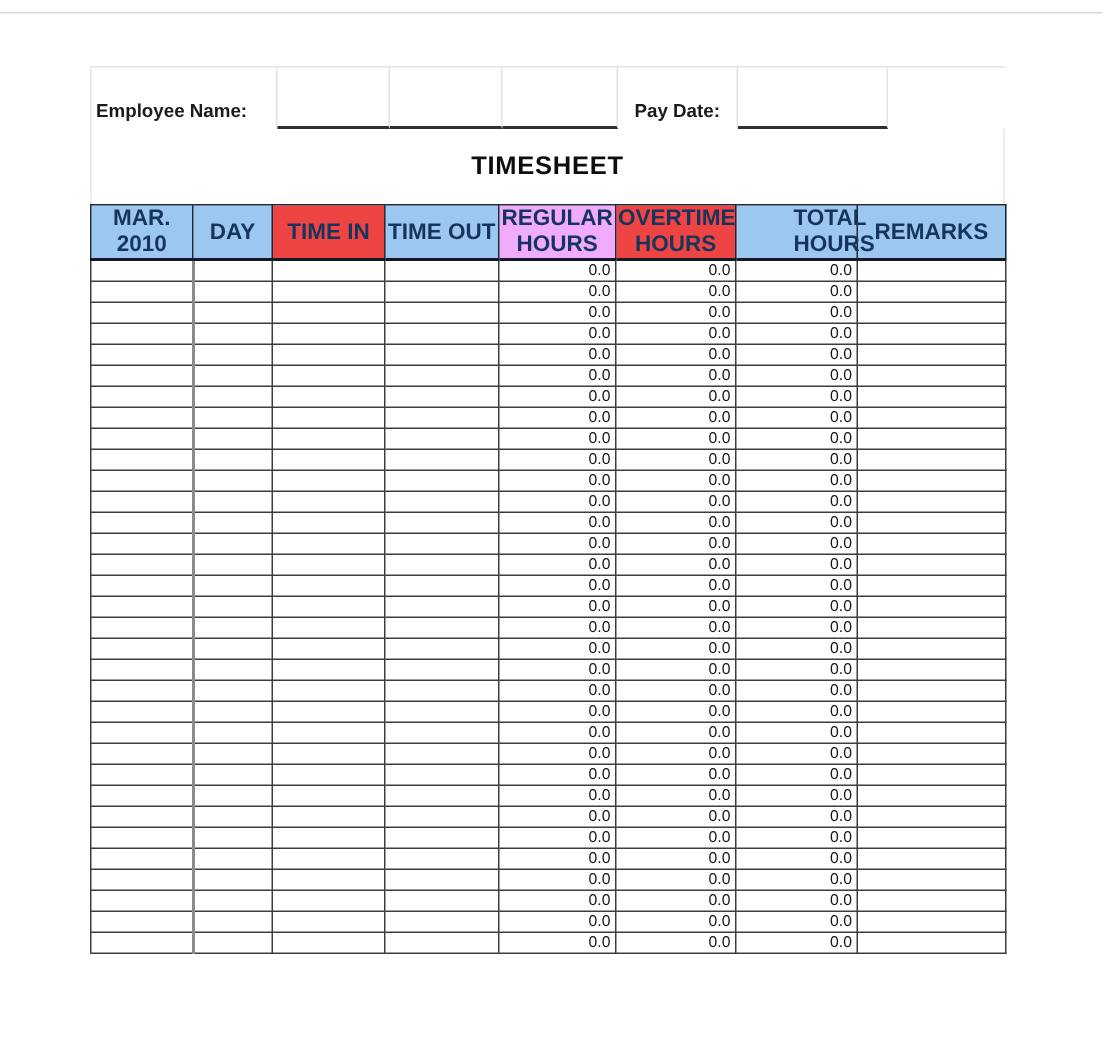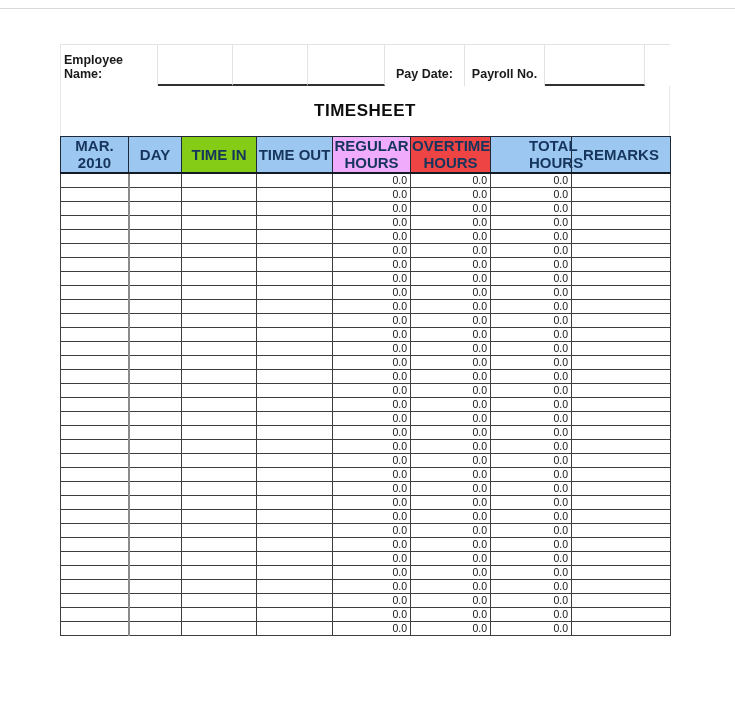--- a/index.html
+++ b/index.html
@@ -34,21 +34,21 @@
   }
   .info-cell:first-child { border-left: 1px solid #e6e6e6; }
   .label-cell {
     font-weight: bold;
     font-size: 12.5px;
     color: #1a1a1a;
   }
   .label-left { padding-left: 3px; }
   .label-center { justify-content: center; }
   .input-cell { border-bottom: 2px solid #2f2f2f; }
-  .w1 { width: 98px; } .w2 { width: 75px; } .w3 { width: 75px; }
+  .w1 { width: 125px; } .w2 { width: 75px; } .w3 { width: 75px; }
   .w4 { width: 77px; } .w5 { width: 80px; } .w6 { width: 80px; }
   .w7 { width: 100px; }
   
   .title-row {
     height: 50px;
     border-left: 1px solid #e6e6e6;
     border-right: 1px solid #e6e6e6;
     display: flex; align-items: center; justify-content: center;
   }
   .title-text {
@@ -97,23 +97,20 @@
 
   <div class="info-row">
     <div class="info-cell label-cell label-left w1">
       <span>Employee Name:</span>
     </div>
     <div class="info-cell input-cell w2"></div>
     <div class="info-cell input-cell w3"></div>
     <div class="info-cell input-cell w4"></div>
     <div class="info-cell label-cell label-center w5">
       <span>Pay Date:</span>
-    </div>
-    <div class="info-cell label-cell label-center w6">
-      <span>Payroll No.</span>
     </div>
     <div class="info-cell input-cell w7"></div>
   </div>
 
   <div class="title-row">
     <span class="title-text">TIMESHEET</span>
   </div>
 
   <table class="timesheet">
     <colgroup>
@@ -123,21 +120,21 @@
         <col style="width:76px">
       <col style="width:78px">
         <col style="width:80px">
         <col style="width:81px">
         <col style="width:99px">
     </colgroup>
     <thead>
       <tr>
         <th style="background: rgb(156, 199, 241); color: rgb(22, 53, 92);">MAR. 2010</th>
         <th style="background: rgb(156, 199, 241); color: rgb(22, 53, 92);">DAY</th>
-        <th style="background: #84cc16; color: rgb(22, 53, 92);">TIME IN</th>
+        <th style="background: #ef4444; color: rgb(22, 53, 92);">TIME IN</th>
         <th style="background: rgb(156, 199, 241); color: rgb(22, 53, 92);">TIME OUT</th>
         <th style="background: #f0abfc; color: rgb(22, 53, 92);">REGULAR HOURS</th>
         <th style="background: #ef4444; color: rgb(22, 53, 92);">OVERTIME HOURS</th>
         <th style="background: rgb(156, 199, 241); color: rgb(22, 53, 92); padding-left: 38px;">TOTAL HOURS</th>
         <th style="background: rgb(156, 199, 241); color: rgb(22, 53, 92);">REMARKS</th>
       </tr>
     </thead>
     <tbody>
         <tr>
     <td></td>

